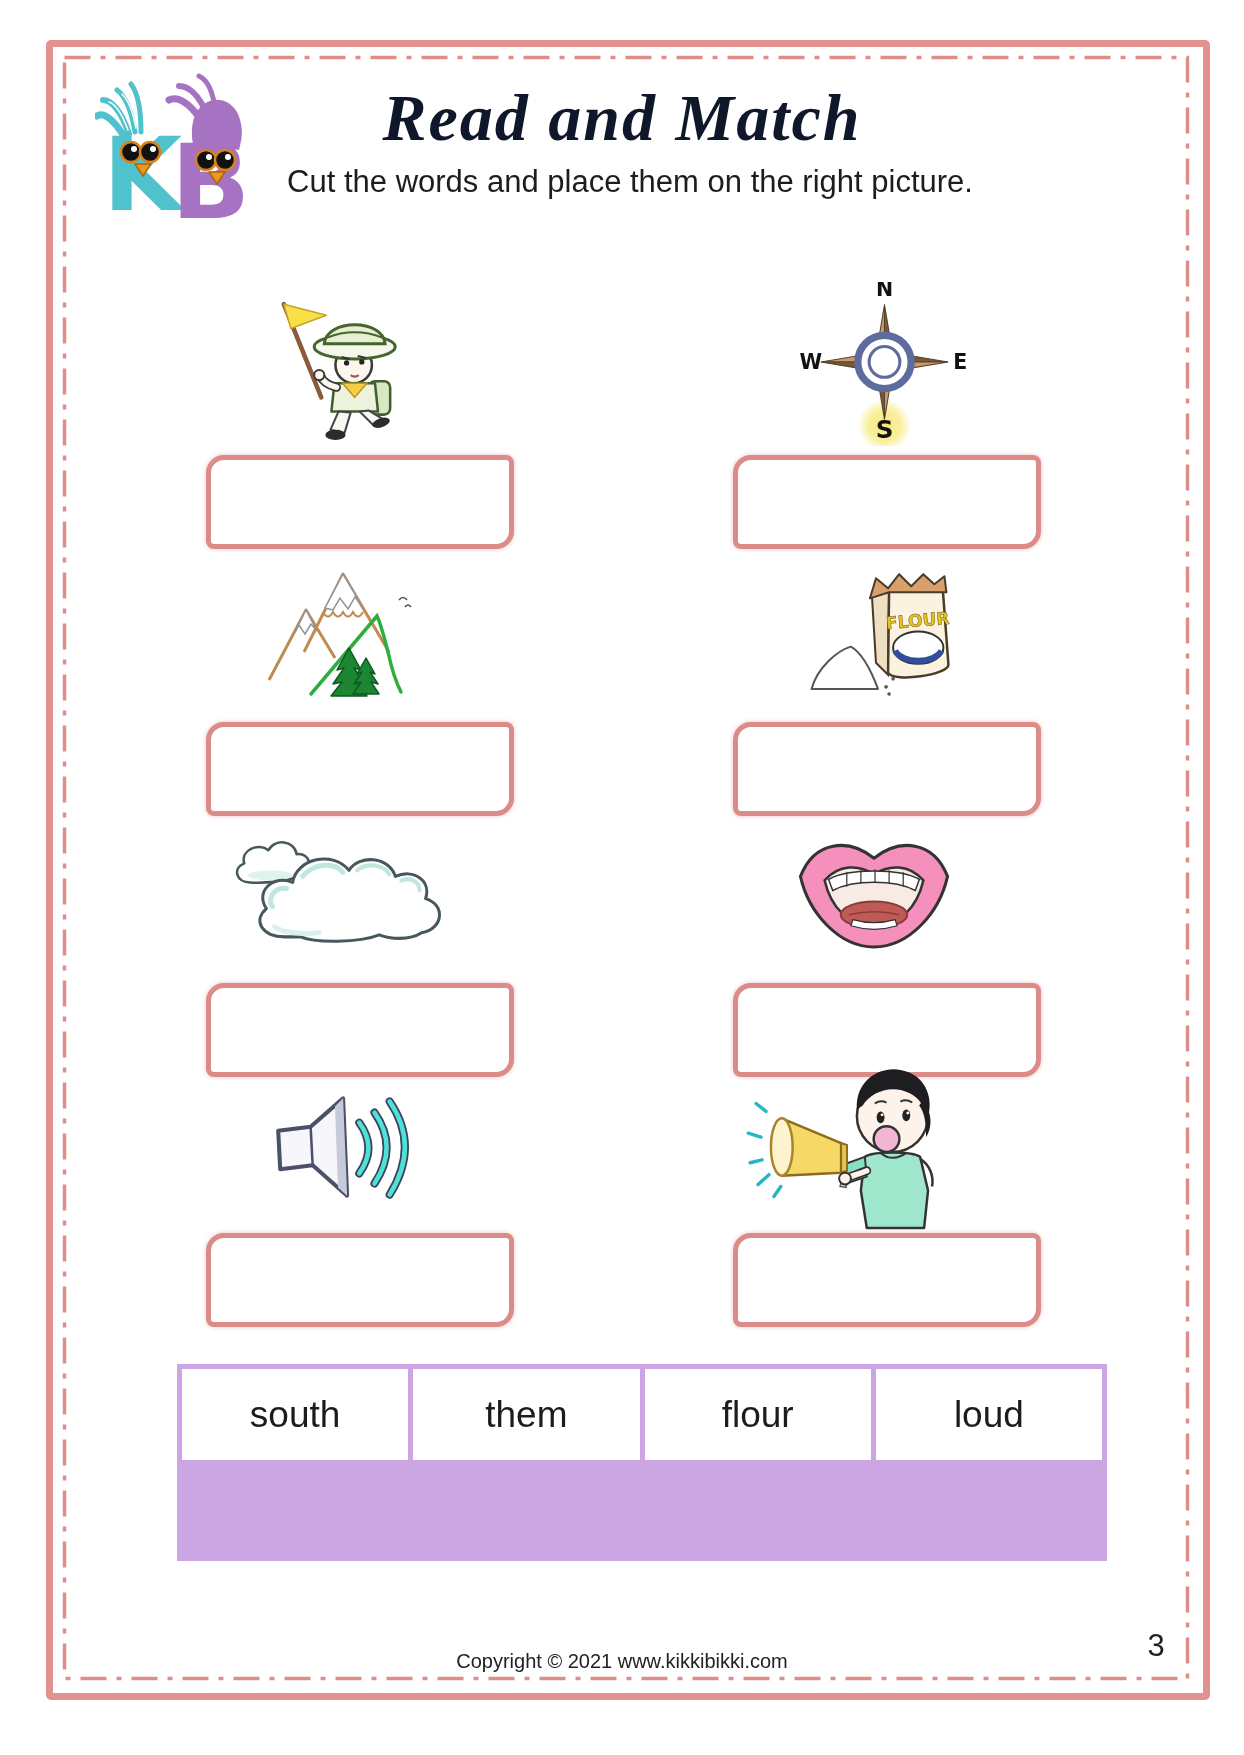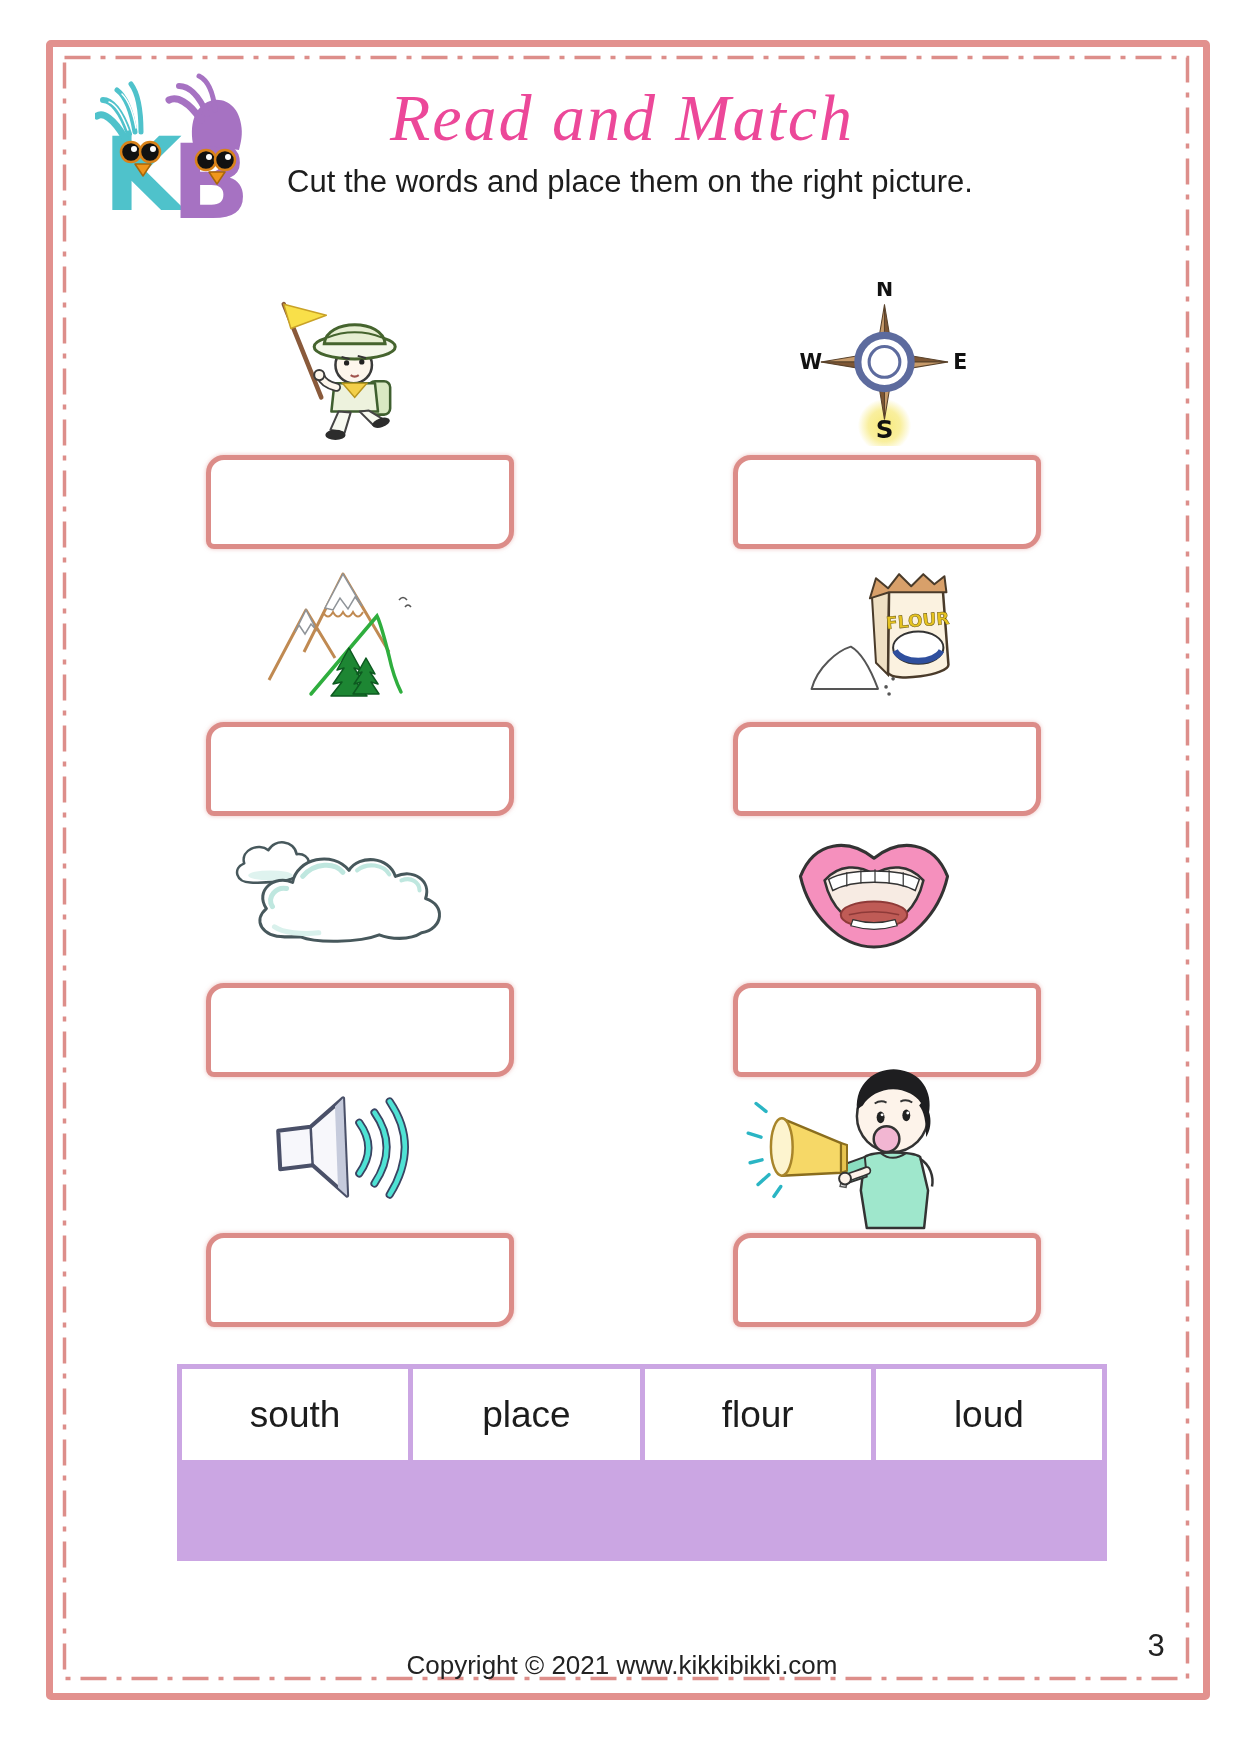--- a/index.html
+++ b/index.html
@@ -5,22 +5,22 @@
   html,body{margin:0;padding:0;background:#ffffff;}
   .page{position:relative;width:1244px;height:1755px;background:#ffffff;overflow:hidden;
         font-family:"Liberation Sans",sans-serif;color:#1d1d1d;}
   
   .outer-border{position:absolute;left:46px;top:40px;width:1150px;height:1646px;
         border:7px solid #e2918e;border-radius:5px;}
   .dash-border{position:absolute;left:0;top:0;width:1244px;height:1755px;pointer-events:none;}
   
   .logo{position:absolute;left:95px;top:72px;width:160px;height:150px;}
   .title{position:absolute;left:0;top:80px;width:1244px;margin:0;text-align:center;
-        font-family:"Liberation Serif",serif;font-style:italic;font-weight:400;
-        font-size:66px;letter-spacing:2px;color:#ec4899;}
+        font-family:"Liberation Serif",serif;font-style:italic;font-weight:700;
+        font-size:66px;letter-spacing:2px;color:#0f172a;}
   .instruction{position:absolute;left:8px;top:164px;width:1244px;margin:0;text-align:center;
         font-size:31px;font-weight:500;color:#1d1d1d;}
   
   .fig{position:absolute;}
   .fig svg{width:100%;height:100%;display:block;}
   #f-scout{left:262px;top:290px;width:155px;height:152px;}
   #f-compass{left:800px;top:282px;width:170px;height:164px;}
   #f-mountain{left:248px;top:552px;width:182px;height:150px;}
   #f-flour{left:793px;top:546px;width:172px;height:156px;}
   #f-cloud{left:222px;top:818px;width:252px;height:136px;}
@@ -36,21 +36,21 @@
   #b3l{left:206px;top:983px;} #b3r{left:733px;top:983px;}
   #b4l{left:206px;top:1233px;} #b4r{left:733px;top:1233px;}
   
   .word-bank{position:absolute;left:177px;top:1364px;width:930px;height:197px;
         background:#cba6e3;display:grid;grid-template-columns:repeat(4,1fr);
         grid-template-rows:repeat(2,1fr);gap:5px;padding:5px;box-sizing:border-box;}
   .word-card{background:#ffffff;display:flex;align-items:center;justify-content:center;
         font-size:37px;color:#1c1c1c;}
   
   .copyright{position:absolute;left:0;top:1650px;width:1244px;text-align:center;
-        font-size:26px;color:#222222;}
+        font-size:20px;color:#222222;}
   .page-number{position:absolute;left:1136px;top:1628px;width:40px;text-align:center;
         font-size:31px;color:#222222;}
 </style>
 </head>
 <body>
 
 <div class="page">
 
   <div class="outer-border"></div>
   <svg class="dash-border">
@@ -264,21 +264,21 @@
       <path d="M100 112 L97 126 L103 127 L106 113" fill="#ddd" stroke="#555" stroke-width="1.5"></path>
       <circle cx="102" cy="118" r="6" fill="#fdf3ea" stroke="#333" stroke-width="2"></circle>
     </svg>
   </div>
 
   <div class="answer-box" id="b4l"></div>
   <div class="answer-box" id="b4r"></div>
 
   <div class="word-bank">
     <div class="word-card">south</div>
-    <div class="word-card">place</div>
+    <div class="word-card">them</div>
     <div class="word-card">flour</div>
     <div class="word-card">loud</div>
   </div>
 
   <div class="copyright">Copyright © 2021 www.kikkibikki.com</div>
   <div class="page-number">3</div>
 
 </div>
 
 </body></html>

